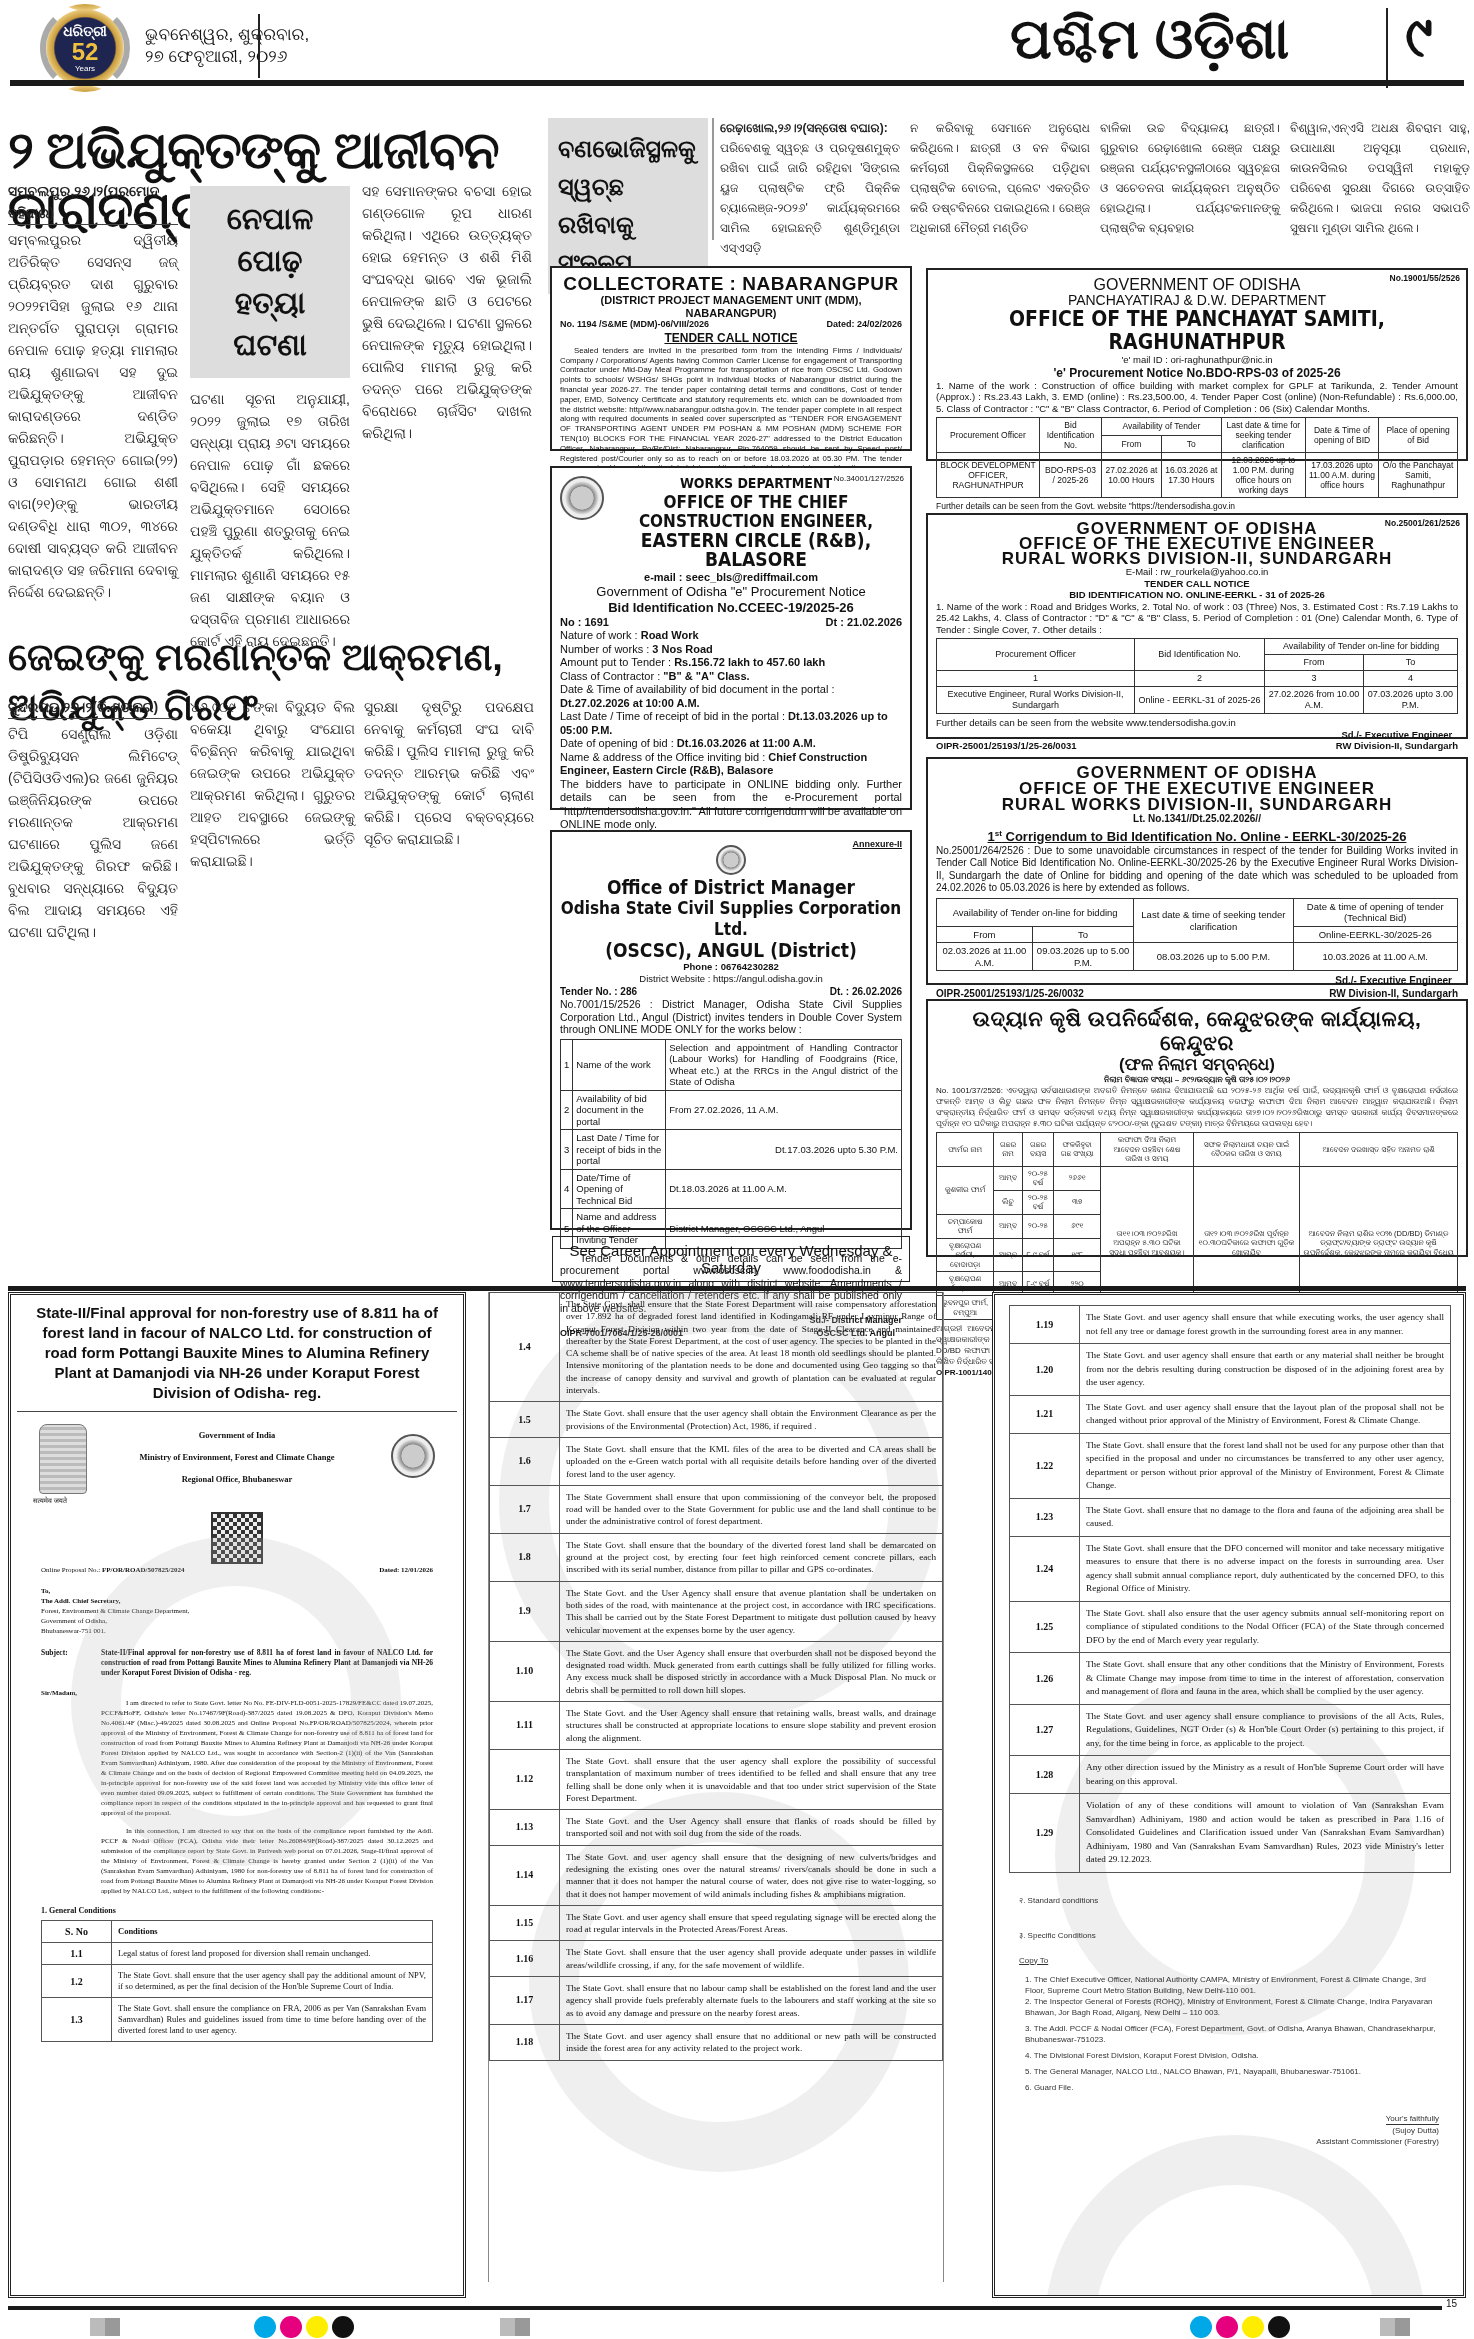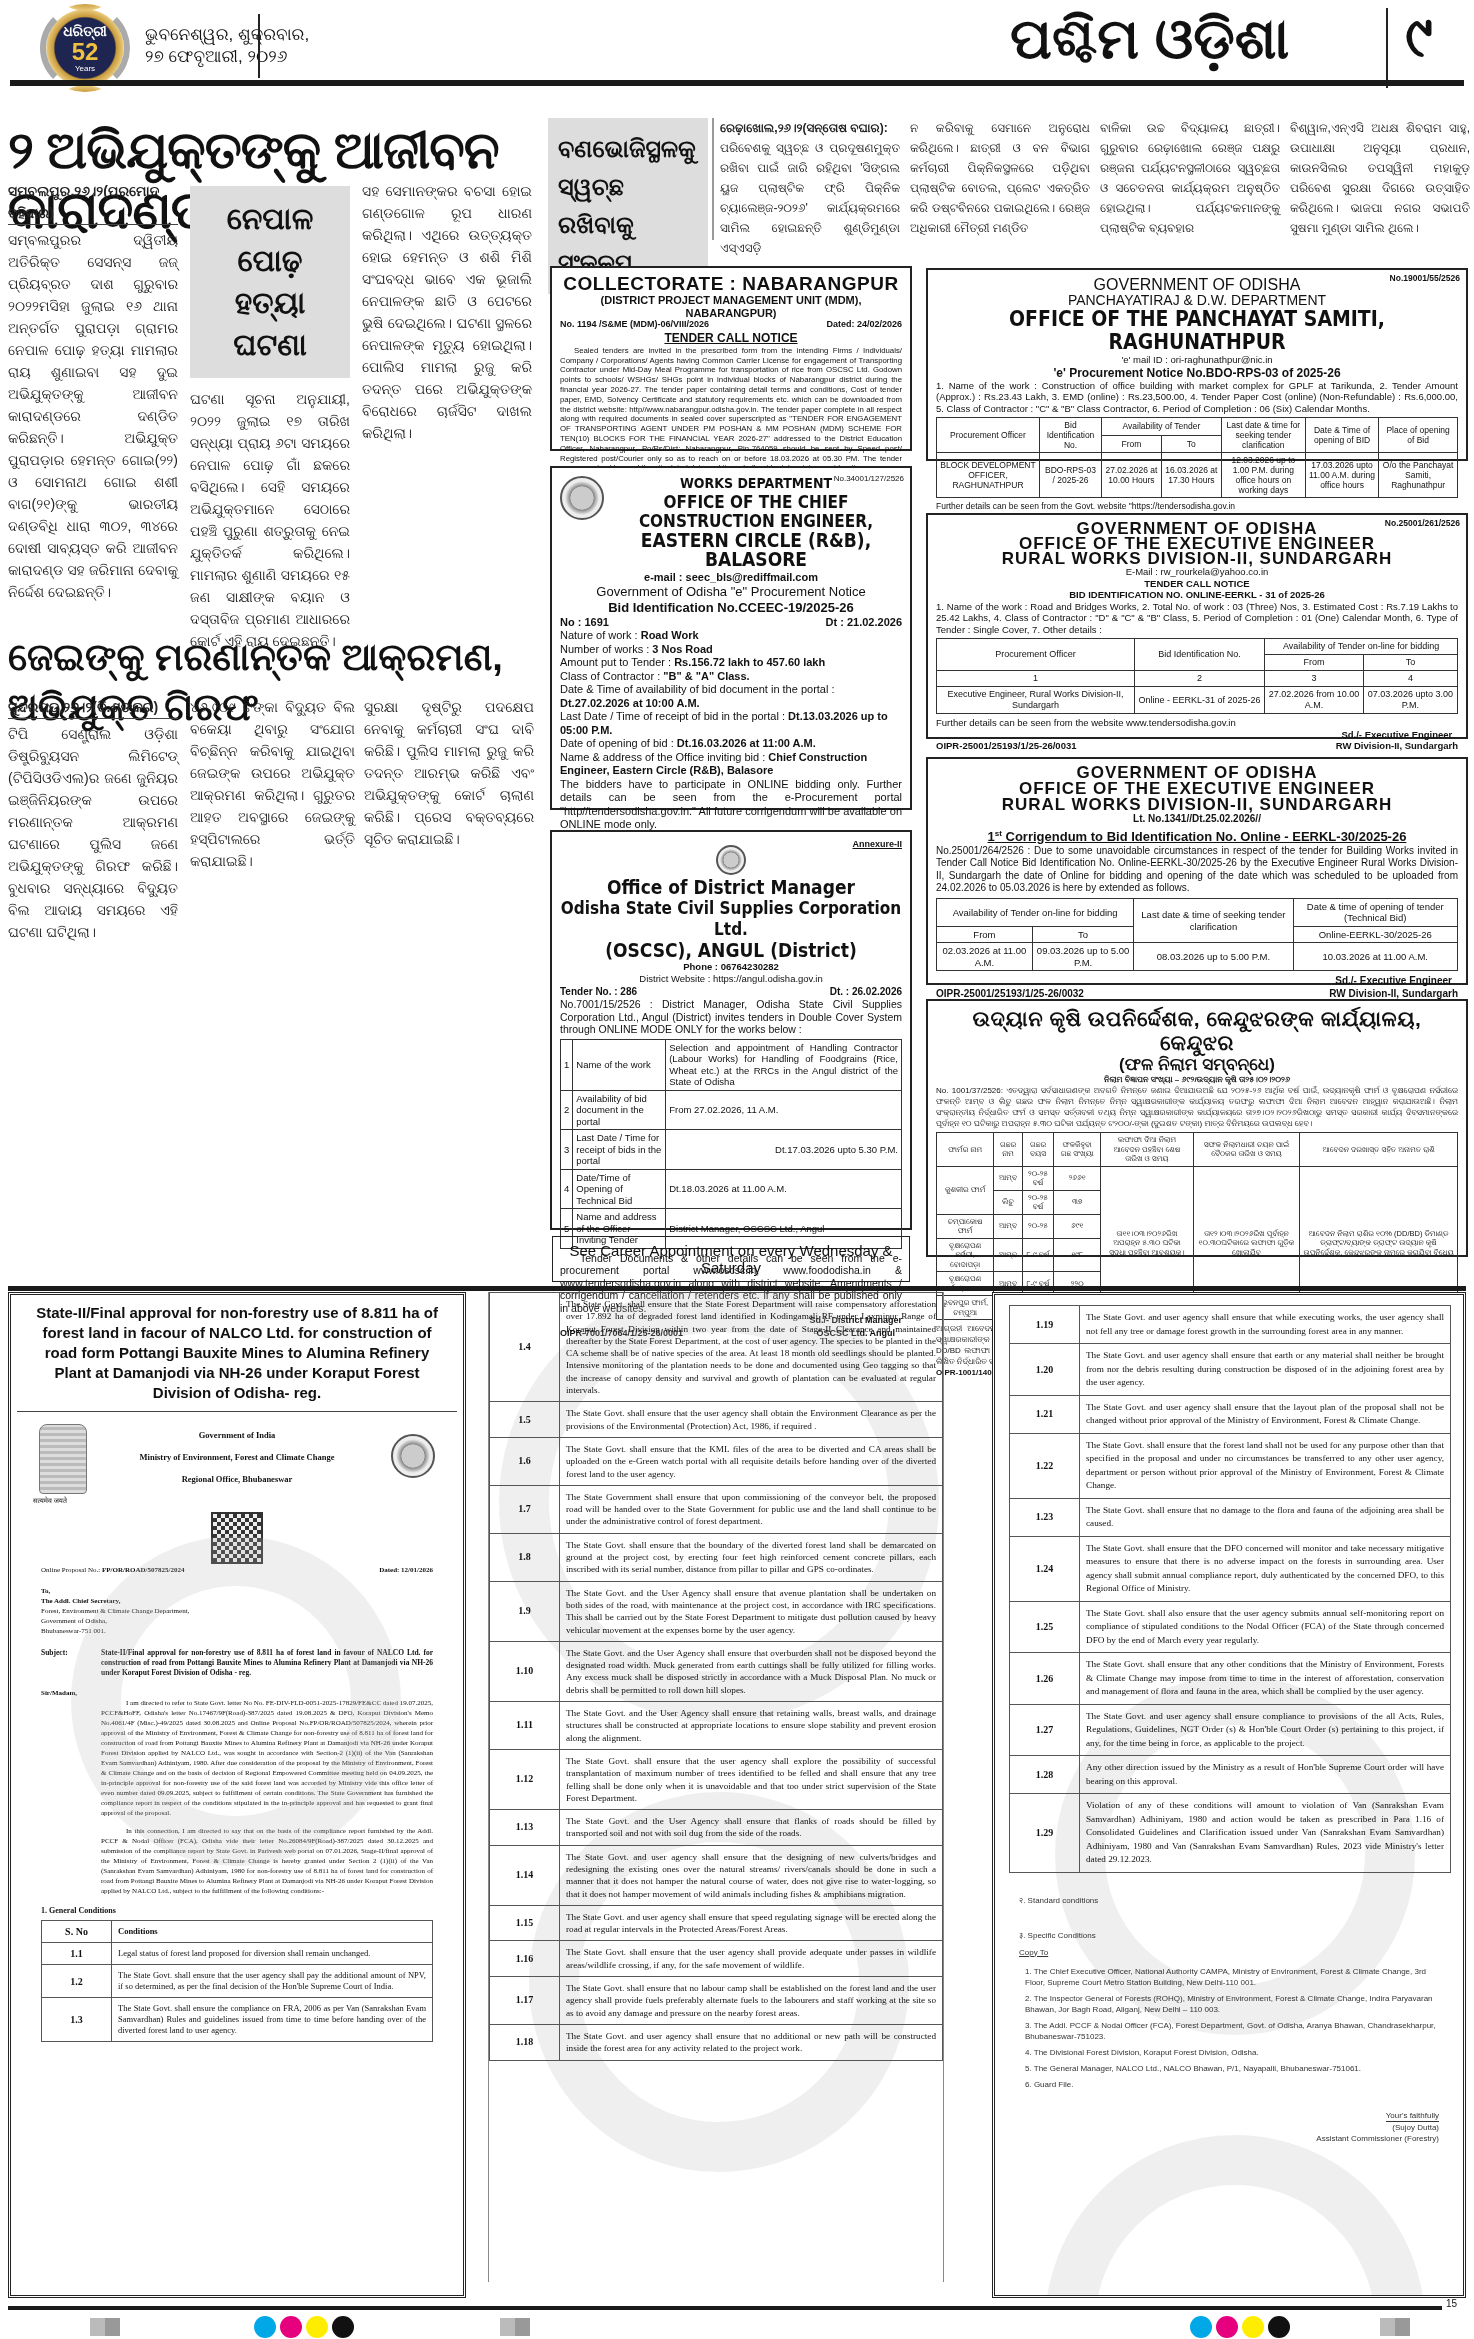--- a/index.html
+++ b/index.html
@@ -565,23 +565,23 @@
         </tr>
     <tr>
           <td class="sn">1.29</td>
           <td>Violation of any of these conditions will amount to violation of Van (Sanrakshan Evam Samvardhan) Adhiniyam, 1980 and action would be taken as prescribed in Para 1.16 of Consolidated Guidelines and Clarification issued under Van (Sanrakshan Evam Samvardhan) Adhiniyam, 1980 and Van (Sanrakshan Evam Samvardhan) Rules, 2023 vide Ministry's letter dated 29.12.2023.</td>
         </tr>
   </tbody>
     </table>
   <div style="position:relative;padding:0 24px;font-size:8px;line-height:11px;color:#333">
     <div style="margin-top:22px">२. Standard conditions</div>
     <div style="margin-top:24px">३. Specific Conditions</div>
-    <div class="u" style="margin-top:6px">Copy To</div>
+    <div class="u" style="margin-top:14px">Copy To</div>
     <div style="margin-top:8px;padding-left:6px">
-      <div style="margin-bottom:5px">1. The Chief Executive Officer, National Authority CAMPA, Ministry of Environment, Forest &amp; Climate Change, 3rd Floor, Supreme Court Metro Station Building, New Delhi-110 001.</div>
+      <div style="">1. The Chief Executive Officer, National Authority CAMPA, Ministry of Environment, Forest &amp; Climate Change, 3rd Floor, Supreme Court Metro Station Building, New Delhi-110 001.</div>
       <div style="margin-bottom:5px">2. The Inspector General of Forests (ROHQ), Ministry of Environment, Forest &amp; Climate Change, Indira Paryavaran Bhawan, Jor Bagh Road, Aliganj, New Delhi – 110 003.</div>
       <div style="margin-bottom:5px">3. The Addl. PCCF &amp; Nodal Officer (FCA), Forest Department, Govt. of Odisha, Aranya Bhawan, Chandrasekharpur, Bhubaneswar-751023.</div>
       <div style="margin-bottom:5px">4. The Divisional Forest Division, Koraput Forest Division, Odisha.</div>
       <div style="margin-bottom:5px">5. The General Manager, NALCO Ltd., NALCO Bhawan, P/1, Nayapalli, Bhubaneswar-751061.</div>
       <div style="margin-bottom:5px">6. Guard File.</div>
     </div>
     <div style="text-align:right;margin-top:20px">
       <div style="border-bottom:1px solid #333;display:inline-block">Your's faithfully</div>
       <div>(Sujoy Dutta)</div>
       <div>Assistant Commissioner (Forestry)</div>

